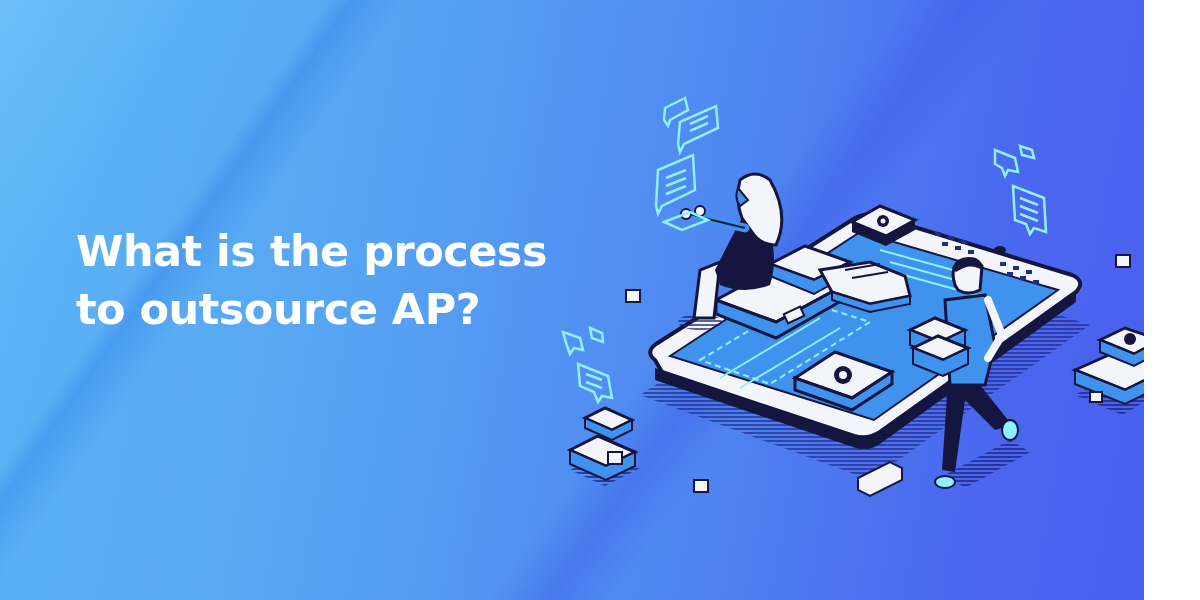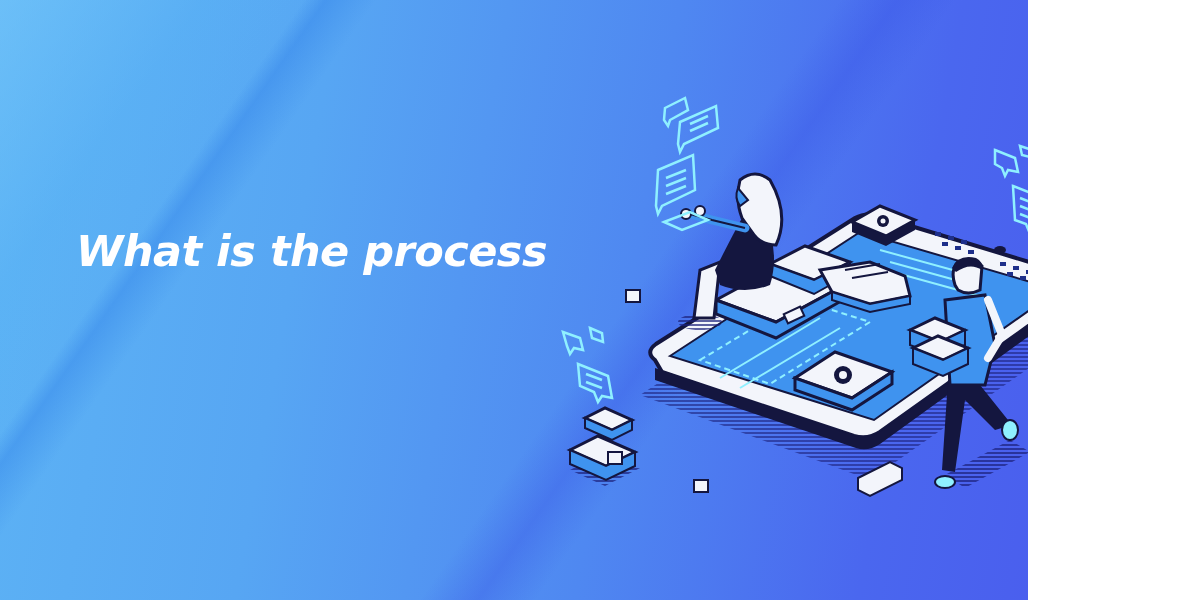--- a/index.html
+++ b/index.html
@@ -1,22 +1,21 @@
 <!DOCTYPE html>
 <html><head>
   <meta charset="utf-8">
   <style>
     html, body { margin: 0; padding: 0; }
     body { width: 1200px; height: 600px; overflow: hidden; }
     .banner {
       position: relative;
-      width: 1028px; height: 600px;
+      width: 1144px; height: 600px;
       overflow: hidden;
       background: linear-gradient(100deg, #5db4f5 0%, #57a6f3 30%, #4f88f1 60%, #4a67ef 85%, #4a5fee 100%);
-      font-style: italic;
     }
     .band {
       position: absolute; inset: 0;
       pointer-events: none;
     }
     .band-1 {
       background: linear-gradient(125deg, rgba(120,200,250,0.55) 0%, rgba(90,180,245,0.35) 14%, rgba(60,150,240,0.0) 22.5%, rgba(0,0,0,0) 100%);
     }
     .band-2 {
       background: linear-gradient(125deg, rgba(0,0,0,0) 0%, rgba(0,0,0,0) 21%, rgba(40,120,230,0.35) 22.5%, rgba(0,0,0,0) 26%);
@@ -45,20 +44,21 @@
 </head>
 <body>
 
 <div class="banner">
   <div class="band band-1"></div>
   <div class="band band-2"></div>
   <div class="band band-3"></div>
 
   <h1 class="headline">
     <span>What is the process</span>
+    <span>to outsource AP?</span>
   </h1>
 
   <svg class="illustration" viewBox="540 80 660 520" xmlns="http://www.w3.org/2000/svg">
     <defs>
       <pattern id="hatch" width="4" height="4" patternUnits="userSpaceOnUse" patternTransform="rotate(0)">
         <line x1="0" y1="1" x2="4" y2="1" stroke="#1a1f7a" stroke-width="1.4"></line>
       </pattern>
     </defs>
 
     <g>

